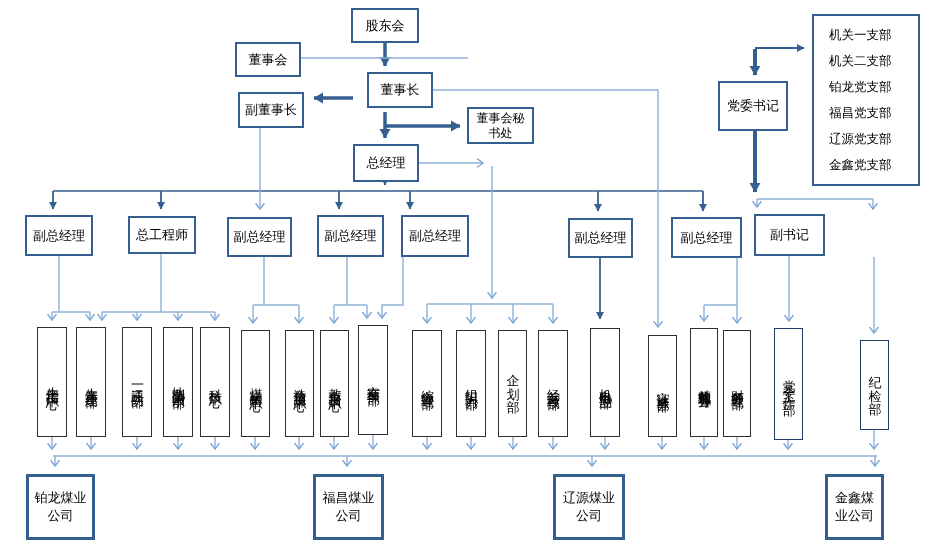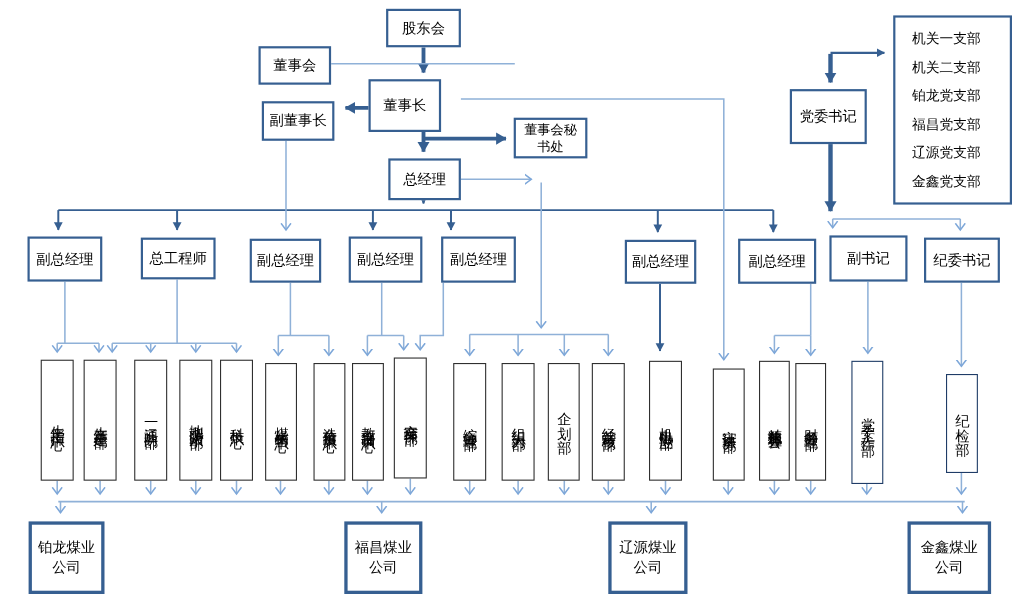--- a/index.html
+++ b/index.html
@@ -141,21 +141,21 @@
       <path d="M53,456 L877,456" stroke-width="1.5"></path>
       <path d="M55,456 L55,466" marker-end="url(#al)"></path>
       <path d="M347,456 L347,466" marker-end="url(#al)"></path>
       <path d="M592,456 L592,466" marker-end="url(#al)"></path>
       <path d="M875,456 L875,466" marker-end="url(#al)"></path>
     </g>
   </svg>
 
   <div class="box thin" style="left:351px;top:8px;width:68px;height:35px">股东会</div>
   <div class="box thin" style="left:235px;top:42px;width:66px;height:35px">董事会</div>
-  <div class="box" style="left:335px;top:72px;width:66px;height:48px">董事长</div>
+  <div class="box" style="left:367px;top:72px;width:66px;height:36px">董事长</div>
   <div class="box thin" style="left:238px;top:92px;width:66px;height:36px">副董事长</div>
   <div class="box" style="left:353px;top:144px;width:66px;height:38px">总经理</div>
   <div class="box thin small" style="left:467px;top:107px;width:67px;height:37px">董事会秘书处</div>
 
   <div class="box" style="left:718px;top:81px;width:70px;height:50px">党委书记</div>
 
   <div class="panel" style="left:812px;top:14px;width:108px;height:172px">
     <div class="branch">机关一支部</div>
     <div class="branch">机关二支部</div>
     <div class="branch">铂龙党支部</div>
@@ -165,21 +165,20 @@
   </div>
 
   <div class="box" style="left:25px;top:215px;width:68px;height:41px">副总经理</div>
   <div class="box" style="left:128px;top:216px;width:68px;height:38px">总工程师</div>
   <div class="box" style="left:227px;top:217px;width:65px;height:40px">副总经理</div>
   <div class="box" style="left:317px;top:215px;width:67px;height:42px">副总经理</div>
   <div class="box" style="left:401px;top:215px;width:68px;height:42px">副总经理</div>
   <div class="box" style="left:568px;top:218px;width:65px;height:40px">副总经理</div>
   <div class="box" style="left:671px;top:217px;width:71px;height:41px">副总经理</div>
   <div class="box" style="left:754px;top:214px;width:71px;height:42px">副书记</div>
-  <div class="box" style="left:840px;top:216px;width:69px;height:41px">纪委书记</div>
 
   <div class="dept" style="left:37px;top:327px;width:30px;height:110px">生产指挥中心</div>
   <div class="dept" style="left:76px;top:327px;width:30px;height:110px">生产基建部</div>
   <div class="dept" style="left:122px;top:327px;width:30px;height:110px">一通三防部</div>
   <div class="dept" style="left:163px;top:327px;width:30px;height:110px">地测防治水部</div>
   <div class="dept" style="left:200px;top:327px;width:30px;height:110px">科技中心</div>
   <div class="dept" style="left:241px;top:330px;width:29px;height:107px">煤炭销售中心</div>
   <div class="dept" style="left:285px;top:330px;width:29px;height:107px">造价预算中心</div>
   <div class="dept" style="left:320px;top:330px;width:29px;height:107px">教育培训中心</div>
   <div class="dept" style="left:358px;top:325px;width:30px;height:110px">安全环保部</div>
@@ -190,15 +189,15 @@
   <div class="dept" style="left:590px;top:328px;width:30px;height:109px">机电供应部</div>
   <div class="dept" style="left:648px;top:335px;width:29px;height:102px">审计法务部</div>
   <div class="dept" style="left:690px;top:328px;width:28px;height:109px;letter-spacing:1px">精益化管理办公</div>
   <div class="dept" style="left:723px;top:330px;width:28px;height:107px">财务管理部</div>
   <div class="dept blue sp1" style="left:774px;top:328px;width:29px;height:112px">党委工作部</div>
   <div class="dept blue sp" style="left:860px;top:340px;width:29px;height:90px">纪检部</div>
 
   <div class="box company" style="left:26px;top:474px;width:69px;height:66px">铂龙煤业公司</div>
   <div class="box company" style="left:553px;top:474px;width:72px;height:66px">辽源煤业公司</div>
   <div class="box company" style="left:313px;top:474px;width:71px;height:66px">福昌煤业公司</div>
-  <div class="box company" style="left:825px;top:474px;width:76px;height:66px">金鑫煤业公司</div>
+  <div class="box company" style="left:825px;top:474px;width:59px;height:66px">金鑫煤业公司</div>
 
 </div>
 
 </body></html>

